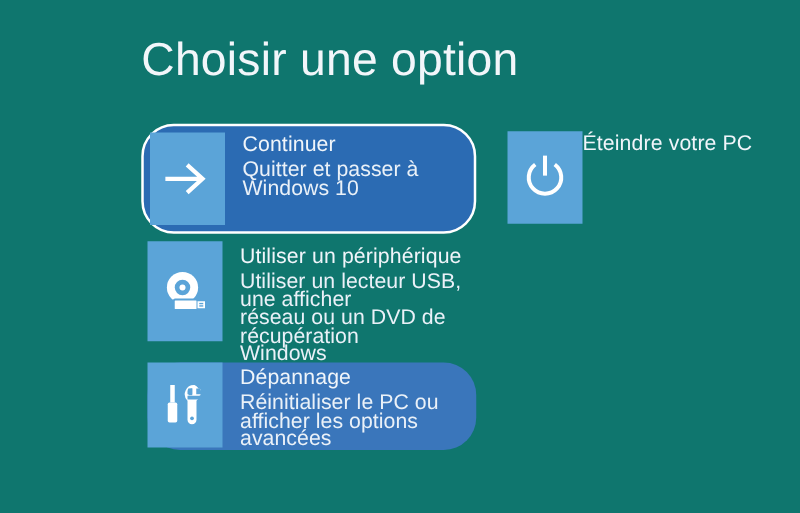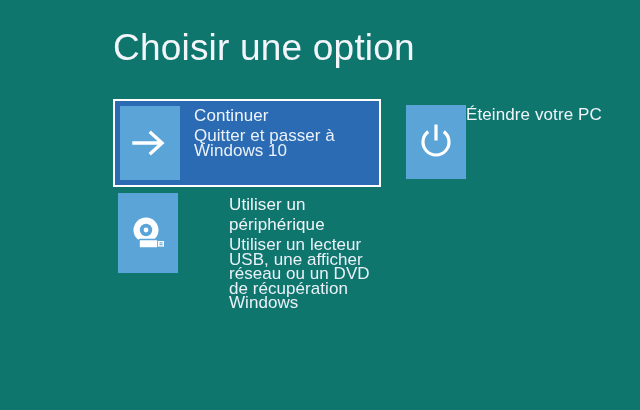--- a/index.html
+++ b/index.html
@@ -34,20 +34,21 @@
     white-space: nowrap;
     line-height: 1.2;
   }
 
   
   .option {
     position: absolute;
     display: flex;
     align-items: flex-start;
     box-sizing: border-box;
+    border-radius: 26px;
   }
 
   .option-icon {
     flex: 0 0 auto;
     background: #5ba4d8;
     display: flex;
     align-items: center;
     justify-content: center;
     box-sizing: border-box;
   }
@@ -94,21 +95,20 @@
     padding-top: 0px;
   }
 
   
   #opt-device {
     left: 118px;
     top: 193px;
     width: 263px;
     height: 84px;
     background: transparent;
-    gap: 37px;
   }
   #opt-device .option-icon {
     width: 60px;
     height: 80px;
   }
   #opt-device .option-text {
     padding-left: 14px;
     padding-top: 2px;
   }
 
@@ -188,20 +188,48 @@
       </svg>
     </div>
     <div class="option-text">
       <div class="option-title">Utiliser un périphérique</div>
       <div class="option-desc">Utiliser un lecteur USB, une afficher
 réseau ou un DVD de récupération
 Windows</div>
     </div>
   </div>
 
+  <div class="option" id="opt-troubleshoot">
+    <div class="option-icon">
+      <svg class="glyph" width="34" height="38" viewBox="0 0 34 38" aria-hidden="true">
+
+        <rect x="5.2" y="3" width="3.6" height="14" fill="#ffffff"></rect>
+        <rect x="3.2" y="17" width="7.6" height="16" rx="1.4" fill="#ffffff"></rect>
+
+        <path d="M24.6 3
+                 a7.4 7.4 0 0 0 -5.6 12.6
+                 l0 15.2
+                 a3.6 3.6 0 0 0 7.2 0
+                 l0 -15.2
+                 A7.4 7.4 0 0 0 24.6 3
+                 z
+                 M22.8 5.6 l0 5.6 l-3.0 0 l0 -5.0 z
+                 M26.4 5.6 l0 5.6 l3.0 0 l0 -5.0 z" fill="#ffffff"></path>
+        <rect x="19.0" y="11.6" width="10.8" height="3.0" fill="#5ba4d8"></rect>
+        <path d="M19.0 10.4 a7.4 7.4 0 0 1 0.6 -4.6 l3.2 0 l0 4.6 z" fill="#5ba4d8"></path>
+        <path d="M29.8 10.4 a7.4 7.4 0 0 0 -0.6 -4.6 l-3.2 0 l0 4.6 z" fill="#5ba4d8"></path>
+        <circle cx="22.6" cy="29.6" r="1.5" fill="#5ba4d8"></circle>
+      </svg>
+    </div>
+    <div class="option-text">
+      <div class="option-title">Dépannage</div>
+      <div class="option-desc">Réinitialiser le PC ou afficher les options
+avancées</div>
+    </div>
+  </div>
 
   <div class="option" id="opt-shutdown">
     <div class="option-icon">
       <svg class="glyph" width="38" height="40" viewBox="0 0 38 40" aria-hidden="true">
         <path d="M11.2 9.6 A13 13 0 1 0 26.8 9.6" fill="none" stroke="#ffffff" stroke-width="3.2" stroke-linecap="butt"></path>
         <rect x="17.4" y="2.5" width="3.2" height="16" fill="#ffffff"></rect>
       </svg>
     </div>
     <div class="option-text">
       <div class="option-title">Éteindre votre PC</div>

